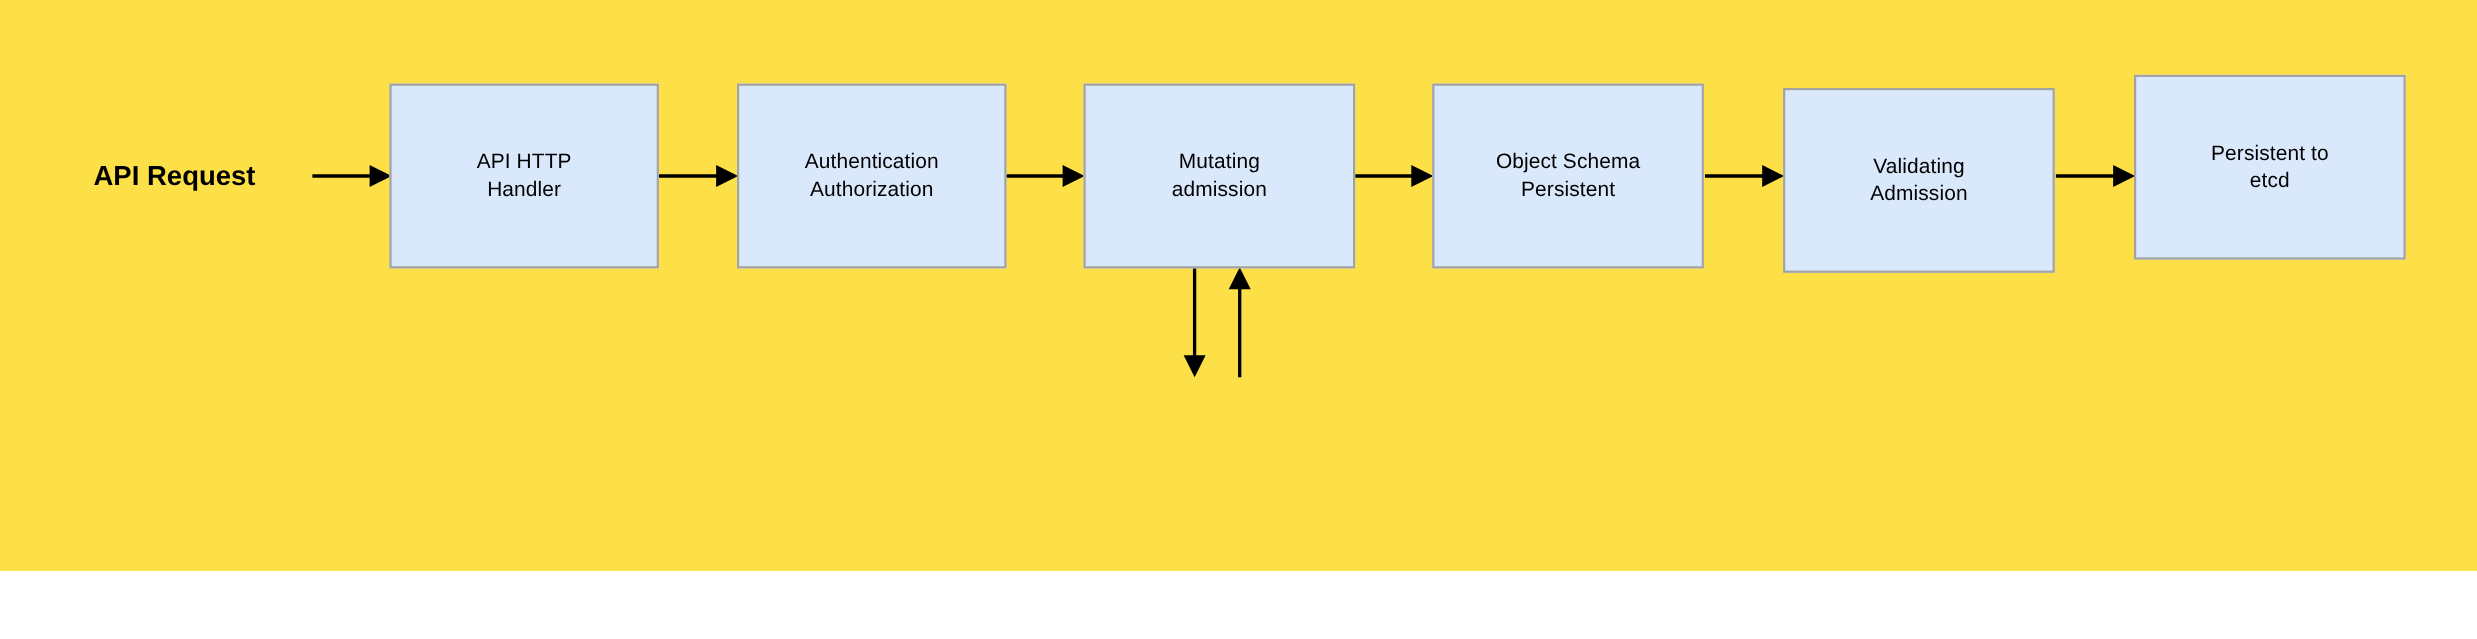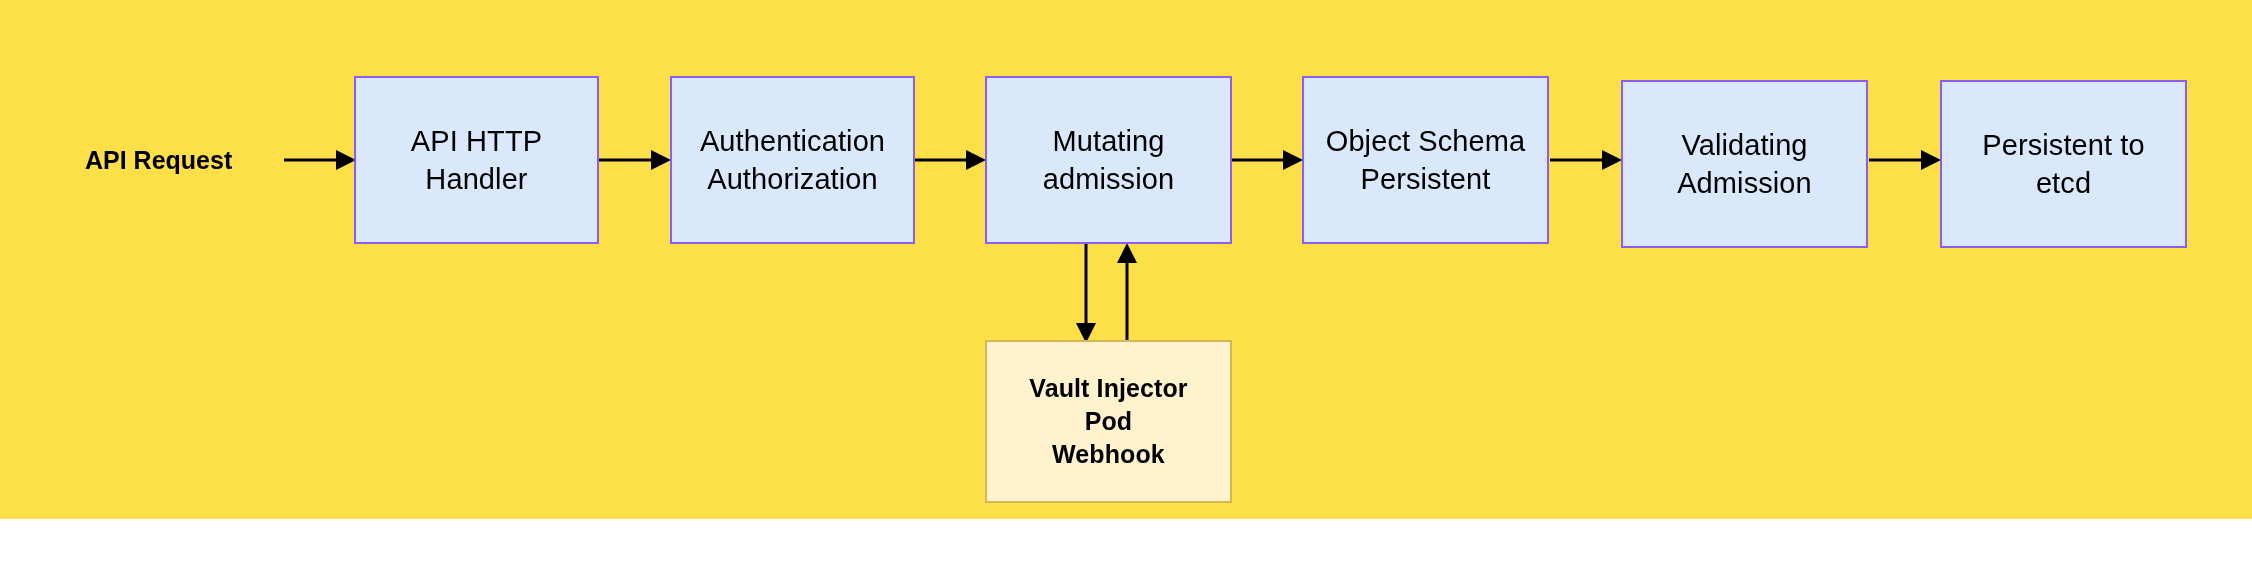--- a/index.html
+++ b/index.html
@@ -24,23 +24,23 @@
     display: flex;
     align-items: center;
     justify-content: center;
     text-align: center;
     line-height: 1.32;
     white-space: pre-line;
     letter-spacing: 0.1px;
   }
   .node.process {
     background: #dae8fc;
-    border: 2px solid #8b5cf6;
+    border: 2px solid #a3a3a3;
     color: #000000;
-    font-size: 29px;
+    font-size: 19px;
     font-weight: 400;
   }
   .node.webhook {
     background: #fff2cc;
     border: 2px solid #d6b656;
     color: #000000;
     font-size: 25px;
     font-weight: bold;
   }
   .edge-label {
@@ -123,20 +123,17 @@
 
   <div class="node process" style="left:985px; top:76px; width:247px; height:168px;">Mutating
 admission</div>
 
   <div class="node process" style="left:1302px; top:76px; width:247px; height:168px;">Object Schema
 Persistent</div>
 
   <div class="node process" style="left:1621px; top:80px; width:247px; height:168px;">Validating
 Admission</div>
 
-  <div class="node process" style="left:1940px; top:80px; width:247px; height:168px;">Persistent to
+  <div class="node process" style="left:1940px; top:68px; width:247px; height:168px;">Persistent to
 etcd</div>
 
-  <div class="node webhook" style="left:985px; top:340px; width:247px; height:163px;">Vault Injector
-Pod
-Webhook</div>
 
 </div>
 
 </body></html>

